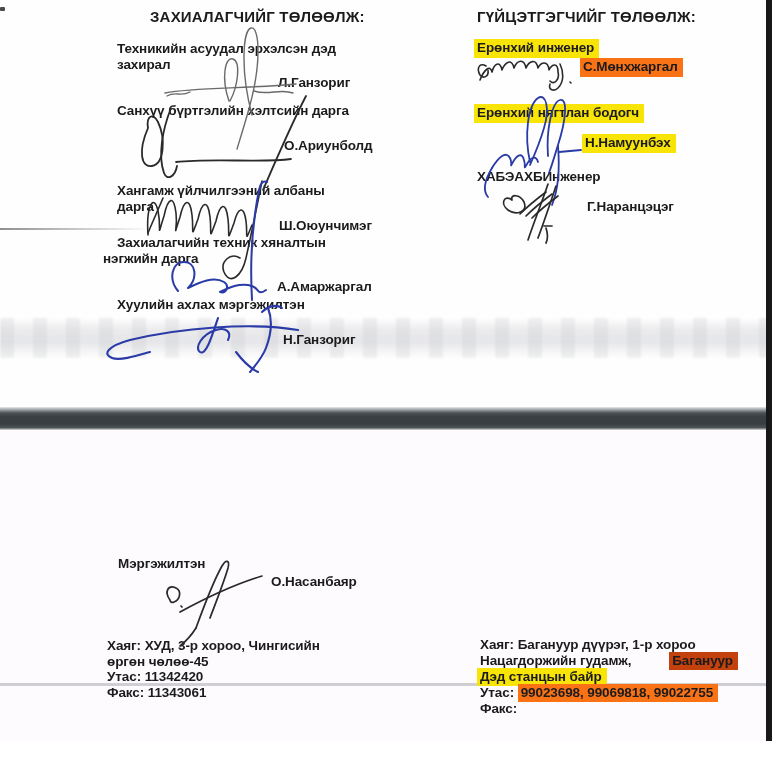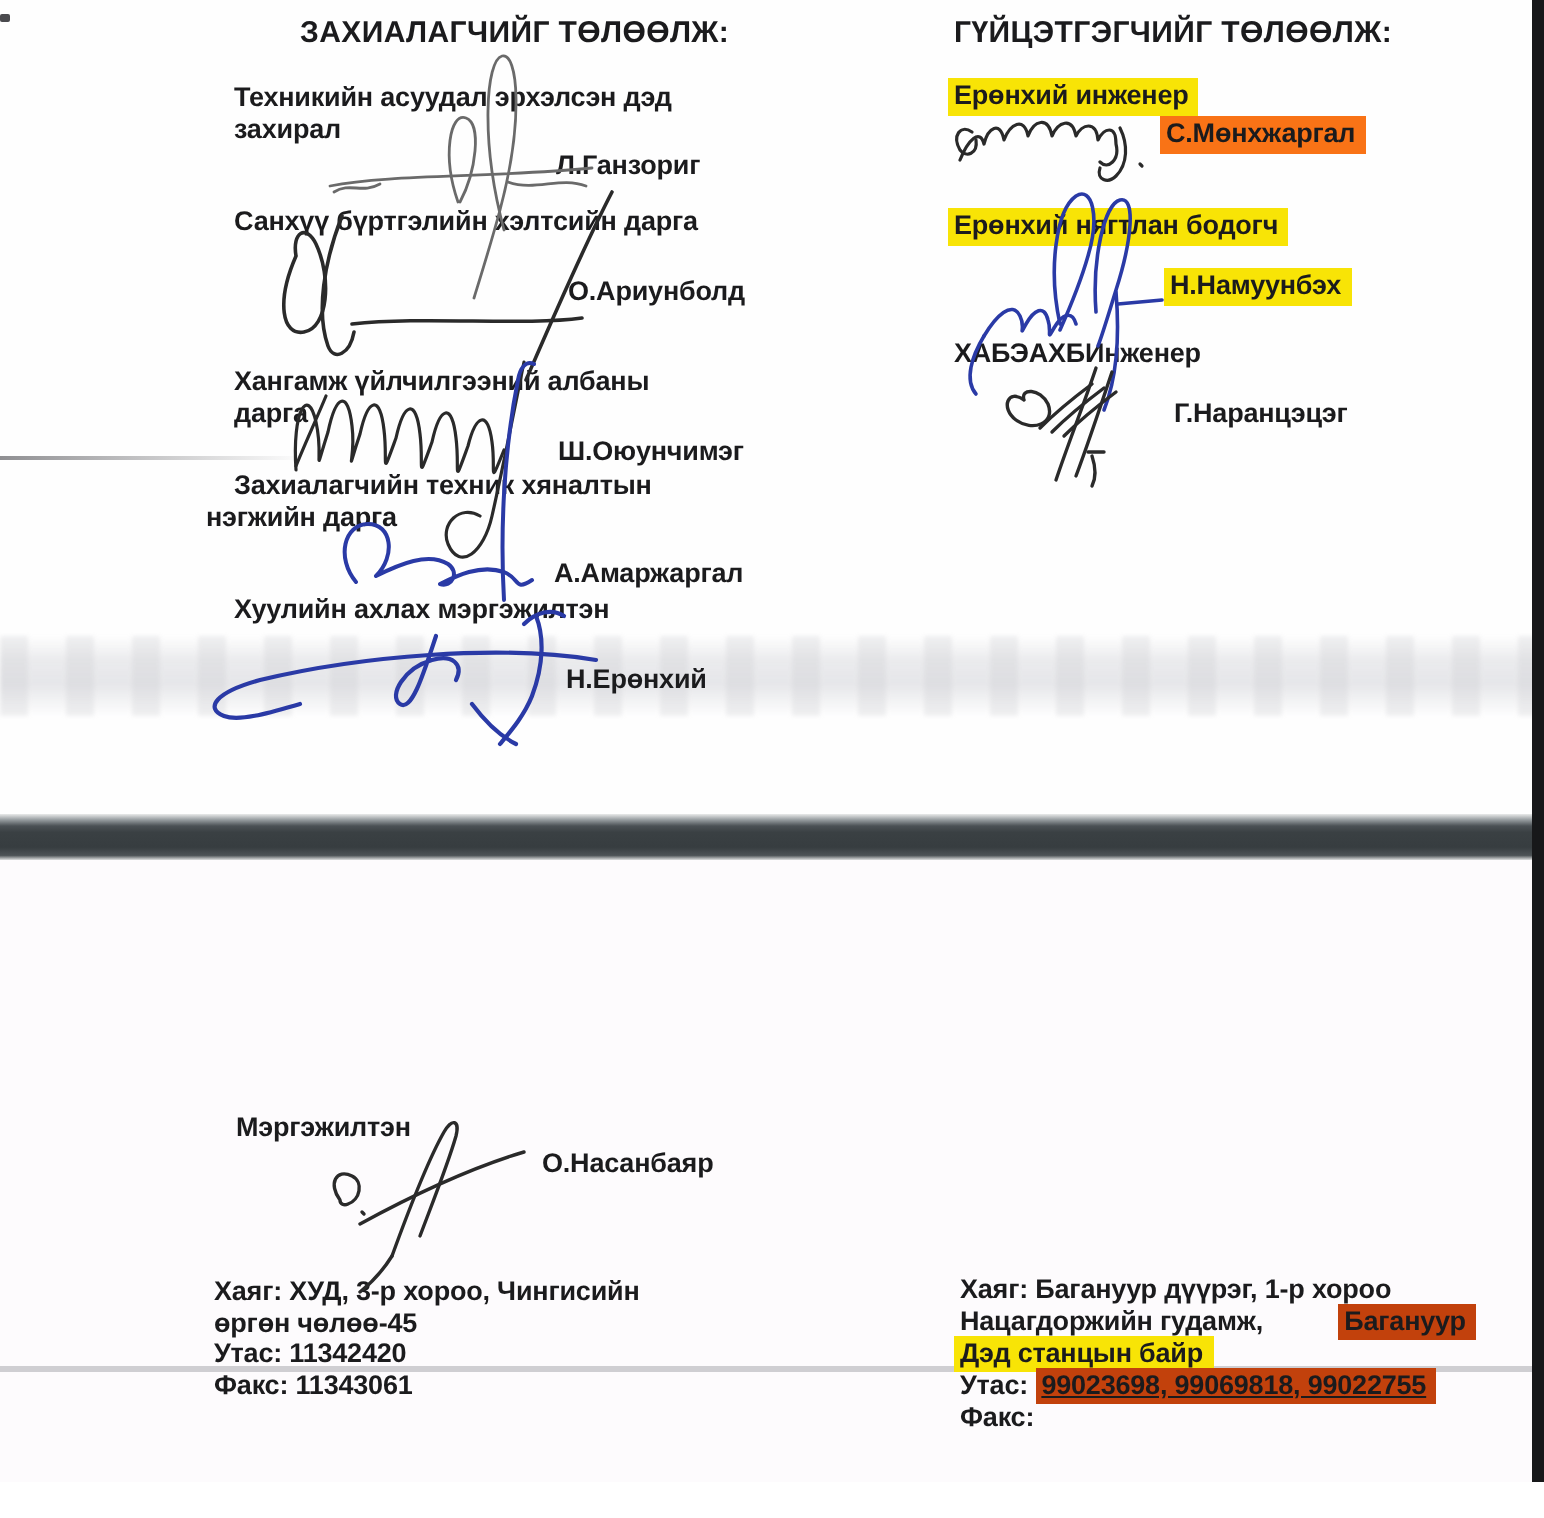--- a/index.html
+++ b/index.html
@@ -51,21 +51,21 @@
 
   <div class="t" style="left:117px;top:183px">Хангамж үйлчилгээний албаны</div>
   <div class="t" style="left:117px;top:199px">дарга</div>
   <div class="t" style="left:279px;top:218px">Ш.Оюунчимэг</div>
 
   <div class="t" style="left:117px;top:235px">Захиалагчийн техник хяналтын</div>
   <div class="t" style="left:103px;top:251px">нэгжийн дарга</div>
   <div class="t" style="left:277px;top:279px">А.Амаржаргал</div>
 
   <div class="t" style="left:117px;top:297px">Хуулийн ахлах мэргэжилтэн</div>
-  <div class="t" style="left:283px;top:332px">Н.Ерөнхий</div>
+  <div class="t" style="left:283px;top:332px">Н.Ганзориг</div>
 
   <div class="t h" style="left:477px;top:9px">ГҮЙЦЭТГЭГЧИЙГ ТӨЛӨӨЛЖ:</div>
 
   <div class="t hl" style="left: 474px; top: 39px; background: rgb(248, 228, 6);">Ерөнхий инженер</div>
   <div class="t hl" style="left: 580px; top: 58px; background: #f97316;">С.Мөнхжаргал</div>
 
   <div class="t hl" style="left: 474px; top: 104px; background: rgb(248, 228, 6);">Ерөнхий нягтлан бодогч</div>
   <div class="t hl" style="left: 582px; top: 134px; background: rgb(248, 228, 6);">Н.Намуунбэх</div>
 
   <div class="t" style="left:477px;top:169px">ХАБЭАХБИнженер</div>
@@ -75,21 +75,21 @@
   <div class="t" style="left:271px;top:574px">О.Насанбаяр</div>
 
   <div class="t" style="left:107px;top:638px">Хаяг: ХУД, 3-р хороо, Чингисийн</div>
   <div class="t" style="left:107px;top:654px">өргөн чөлөө-45</div>
   <div class="t" style="left:107px;top:669px">Утас: 11342420</div>
   <div class="t" style="left:107px;top:685px">Факс: 11343061</div>
 
   <div class="t" style="left:480px;top:637px">Хаяг: Багануур дүүрэг, 1-р хороо</div>
   <div class="t" style="left:480px;top:653px"><span>Нацагдоржийн гудамж, </span><span class="hl" style="background: #c2410c; margin-left: 34px;">Багануур</span></div>
   <div class="t" style="left:477px;top:669px"><span class="hl" style="background: rgb(248, 228, 6); margin-top: 28px;">Дэд станцын байр</span></div>
-  <div class="t" style="left:480px;top:685px"><span>Утас: </span><span class="hl" style="background: #c2410c; text-decoration: underline;">99023698, 99069818, 99022755</span></div>
+  <div class="t" style="left:480px;top:685px"><span>Утас: </span><span class="hl" style="background: #f97316;">99023698, 99069818, 99022755</span></div>
   <div class="t" style="left:480px;top:701px">Факс:</div>
 
   <svg class="sig" width="772" height="759" viewBox="0 0 772 759">
 
     <g stroke="#6a6a6a" stroke-width="1.4">
       <path d="M 252,115 C 240,70 243,30 251,28 C 259,26 262,60 250,105 C 246,120 241,136 237,149"></path>
       <path d="M 229,101 C 221,78 225,56 233,59 C 241,62 238,86 230,101"></path>
       <path d="M 165,93 C 195,87 245,89 296,84"></path>
       <path d="M 167,96 C 175,91 181,97 190,92"></path>
       <path d="M 254,91 C 268,96 280,88 293,93"></path>

